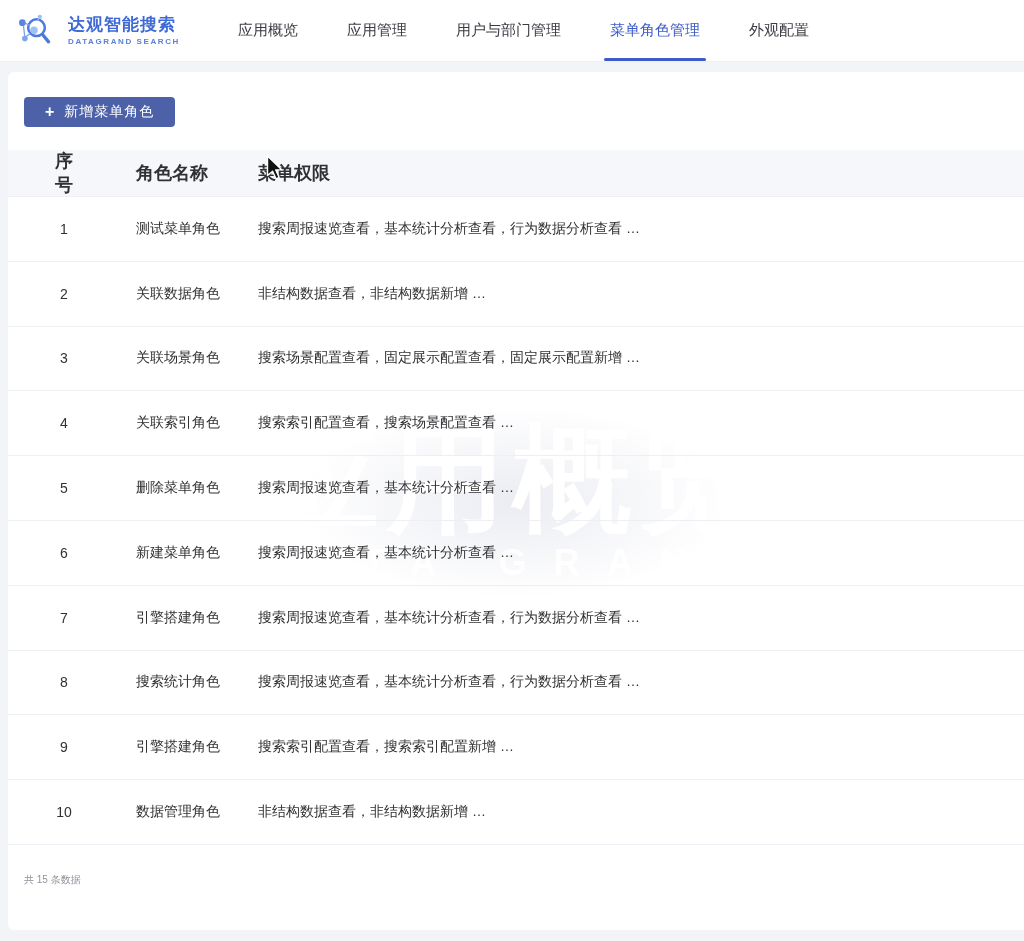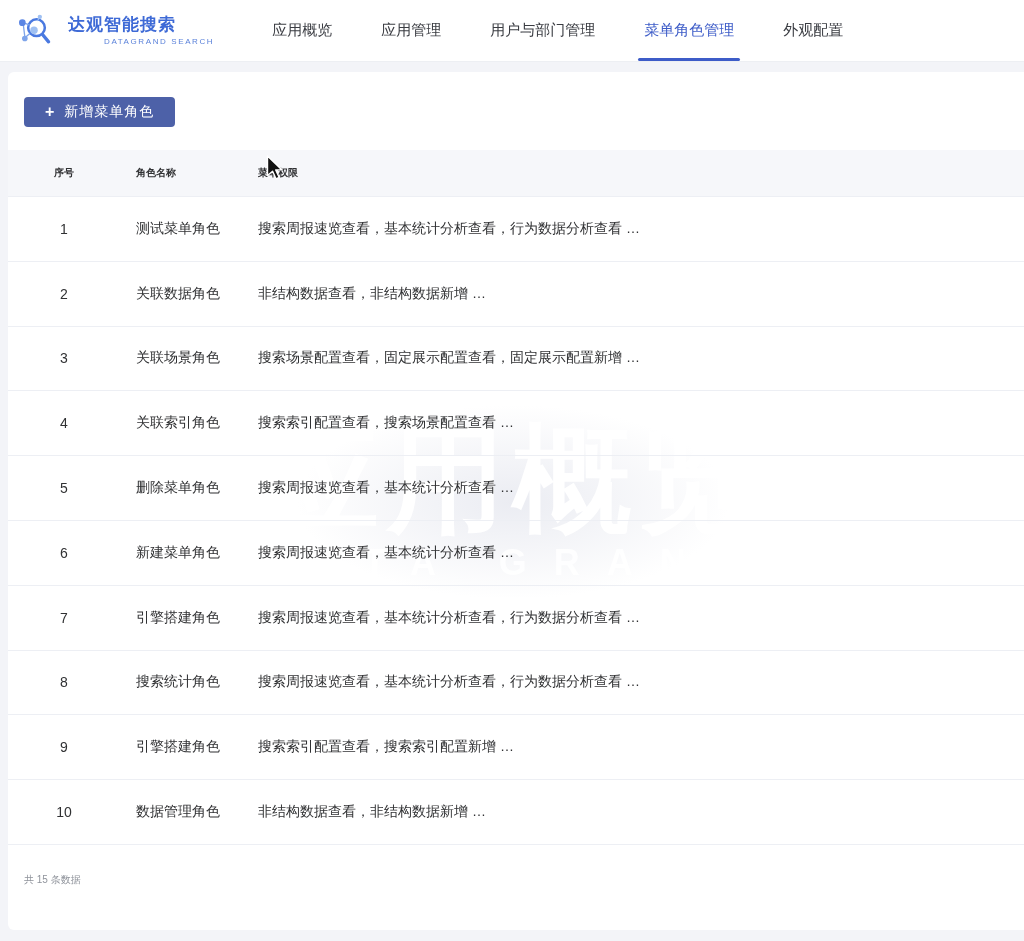--- a/index.html
+++ b/index.html
@@ -17,22 +17,22 @@
     background:#fff; border-bottom:1px solid #edeff3;
     display:flex; align-items:center; padding-left:14px; z-index:10;
   }
   .logo { display:flex; align-items:center; gap:14px; }
   .logo-icon { width:40px; height:40px; flex:none; }
   .logo-name {
     font-size:17px; font-weight:700; color:var(--brand-blue,#3e6ad6);
     letter-spacing:1px; line-height:1.15; white-space:nowrap;
   }
   .logo-sub {
-    font-size:8px; font-weight:400; color:var(--brand-light,#5b82da);
-    letter-spacing:1.6px; margin-top:2px; white-space:nowrap;margin-left:36px;
+    font-size:8px; font-weight:700; color:var(--brand-light,#5b82da);
+    letter-spacing:1.6px; margin-top:2px; white-space:nowrap;
   }
   .tabs { display:flex; margin-left:58px; gap:49px; height:100%; align-items:stretch; }
   .tab {
     position:relative; display:flex; align-items:center;
     font-size:15px; color:var(--nav-text,#3a3c42); white-space:nowrap; cursor:pointer;
   }
   .tab.active { color:var(--accent,#3d5cc8); font-weight:500; }
   .tab.active::after {
     content:""; position:absolute; left:-6px; right:-6px; bottom:0; height:3px;
     background:var(--accent,#3d5cc8); border-radius:2px;
@@ -50,21 +50,21 @@
     background:var(--button-bg,#4d61a8); color:#fff;
     border:none; border-radius:4px; font-size:14px; letter-spacing:1px;
     font-family:inherit; cursor:pointer;
   }
   .add-btn .plus { font-size:16px; font-weight:700; line-height:1; }
 
   .table { position:relative; z-index:1; margin-top:23px; }
   .thead, .trow { display:flex; align-items:center; padding-left:40px; }
   .thead {
     height:47px; background:var(--header-band,#f6f7fa);
-    font-size:10px; font-weight:600; color:var(--text-primary,#303133);
+    font-size:18px; font-weight:600; color:var(--text-primary,#303133);
     border-bottom:1px solid var(--divider,#edeff4);
   }
   .trow {
     height:64.8px; font-size:14px; color:var(--text-primary,#303133);
     border-bottom:1px solid var(--divider,#edeff4); background:transparent;
   }
   .c1 { width:32px; flex:none; text-align:center; }
   .c2 { width:122px; flex:none; margin-left:56px; white-space:nowrap; }
   .c3 { flex:1; padding-right:29px; white-space:nowrap; overflow:hidden; }
 

